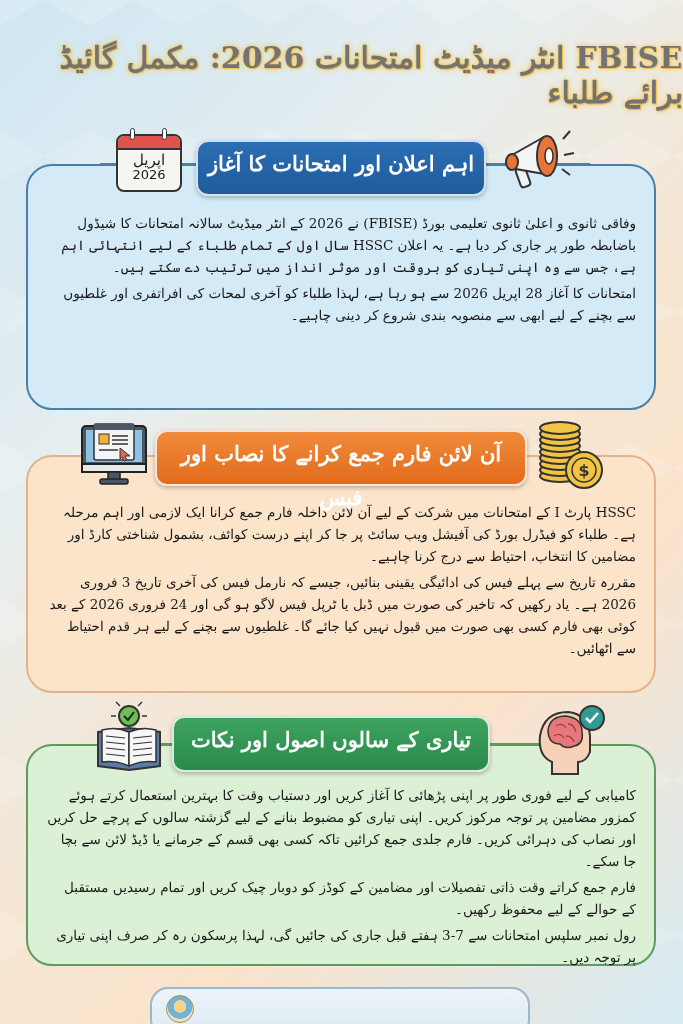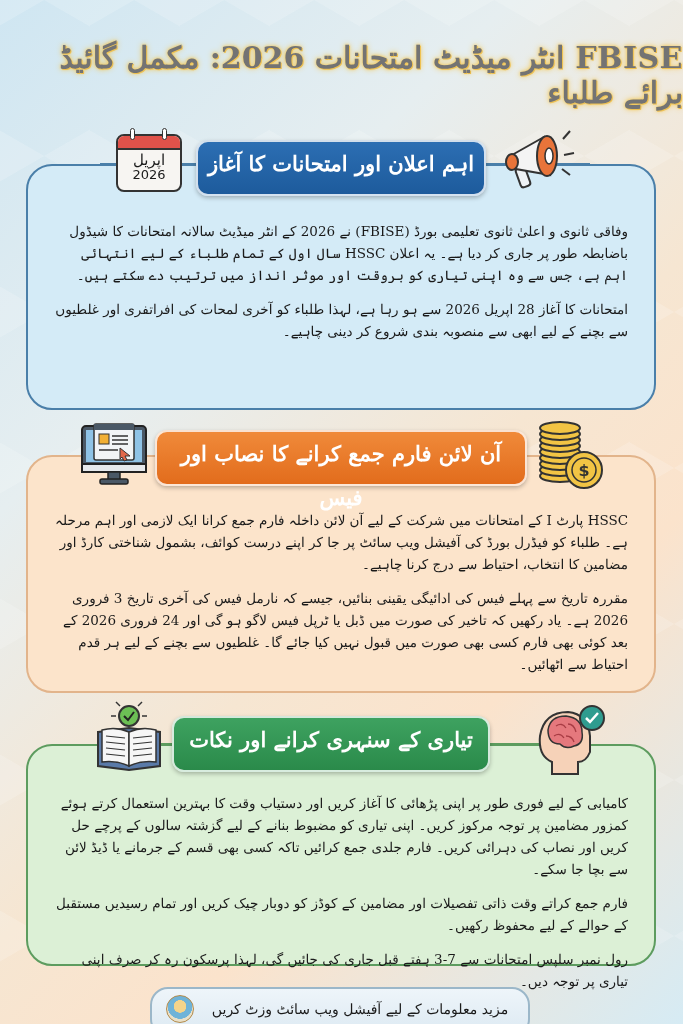--- a/index.html
+++ b/index.html
@@ -33,21 +33,21 @@
       position: absolute; left: 26px; width: 630px;
       border-radius: 26px;
       border: 2px solid;
       direction: rtl;
       text-align: right;
       padding: 0 14px;
       font-family: "DejaVu Serif", serif;
       font-size: 13.5px;
       line-height: 22px;
     }
-    .panel p { margin: 12px; }
+    .panel p { margin: 4px; }
     .panel-blue { top: 164px; height: 246px; background: #d4ebf7; border-color: #4a7fa9; }
     .panel-orange { top: 455px; height: 238px; background: #fce4cb; border-color: #e2b48b; }
     .panel-green { top: 744px; height: 222px; background: #dcf0d6; border-color: #5d9c5f; text-align: right; }
     .panel-blue .content { padding-top: 42px; }
     .panel-orange .content { padding-top: 40px; }
     .panel-green .content { padding-top: 34px; }
     .banner {
       position: absolute; height: 56px;
       border-radius: 12px;
       color: #fff;
@@ -164,21 +164,21 @@
 </svg>
 
 <div class="panel panel-green">
   <div class="content">
     <p>کامیابی کے لیے فوری طور پر اپنی پڑھائی کا آغاز کریں اور دستیاب وقت کا بہترین استعمال کرتے ہوئے کمزور مضامین پر توجہ مرکوز کریں۔ اپنی تیاری کو مضبوط بنانے کے لیے گزشتہ سالوں کے پرچے حل کریں اور نصاب کی دہرائی کریں۔ فارم جلدی جمع کرائیں تاکہ کسی بھی قسم کے جرمانے یا ڈیڈ لائن سے بچا جا سکے۔</p>
     <p>فارم جمع کراتے وقت ذاتی تفصیلات اور مضامین کے کوڈز کو دوبار چیک کریں اور تمام رسیدیں مستقبل کے حوالے کے لیے محفوظ رکھیں۔</p>
     <p>رول نمبر سلپس امتحانات سے 7-3 ہفتے قبل جاری کی جائیں گی، لہذا پرسکون رہ کر صرف اپنی تیاری پر توجہ دیں۔</p>
   </div>
 </div>
 <div class="connector" style="top:743px;left:150px;width:400px;background:#5d9c5f;"></div>
-<div class="banner banner-green">تیاری کے سنہری کرانے اور نکات</div>
+<div class="banner banner-green">تیاری کے سالوں اصول اور نکات</div>
 
 <svg class="icon" style="left:94px;top:700px;" width="70" height="76" viewBox="0 0 70 76">
   <line x1="26" y1="6" x2="22" y2="2" stroke="#333" stroke-width="1.5"></line>
   <line x1="44" y1="6" x2="48" y2="2" stroke="#333" stroke-width="1.5"></line>
   <line x1="22" y1="16" x2="17" y2="16" stroke="#333" stroke-width="1.5"></line>
   <line x1="48" y1="16" x2="53" y2="16" stroke="#333" stroke-width="1.5"></line>
   <circle cx="35" cy="16" r="10" fill="#6cbf55" stroke="#333" stroke-width="2"></circle>
   <path d="M30 16 L34 20 L40 12" fill="none" stroke="#222" stroke-width="2"></path>
   <path d="M4 32 L35 28 L66 32 L66 66 L35 70 L4 66 Z" fill="#5a7aa8" stroke="#333" stroke-width="2"></path>
   <path d="M8 30 Q22 26 35 32 L35 66 Q22 60 8 62 Z" fill="#f6f6f6" stroke="#333" stroke-width="1.5"></path>
@@ -198,14 +198,13 @@
 <svg class="icon" style="left:530px;top:702px;" width="80" height="76" viewBox="0 0 80 76">
   <path d="M22 72 L22 60 Q8 54 10 34 Q14 10 38 10 Q58 12 60 34 L60 50 Q56 60 48 60 L48 72 Z" fill="#f6d2b8" stroke="#333" stroke-width="2"></path>
   <path d="M18 28 Q20 14 36 14 Q52 16 52 30 Q54 42 44 44 Q36 48 30 42 Q18 42 18 28 Z" fill="#e5787d" stroke="#333" stroke-width="1.5"></path>
   <path d="M26 24 Q32 20 36 26 M38 22 Q44 22 46 30 M24 34 Q30 30 34 36 M36 34 Q42 34 44 40" fill="none" stroke="#a83c44" stroke-width="1.3"></path>
   <circle cx="62" cy="16" r="12" fill="#2f9c8f" stroke="#333" stroke-width="2"></circle>
   <path d="M56 16 L60 20 L68 11" fill="none" stroke="#fff" stroke-width="2.5"></path>
 </svg>
 
 <div class="footer">
   <span class="footer-logo"></span>
-  <span>مزید معلومات کے لیے آفیشل ویب سائٹ وزٹ کریں</span>
 </div>
 
 </body></html>

